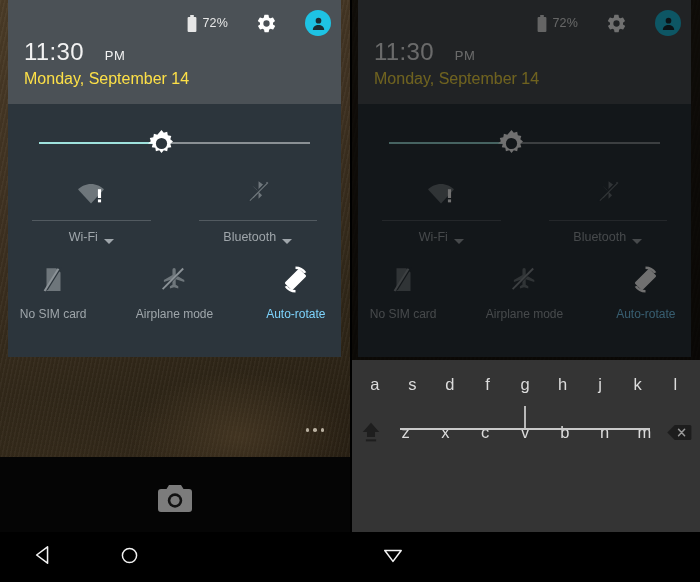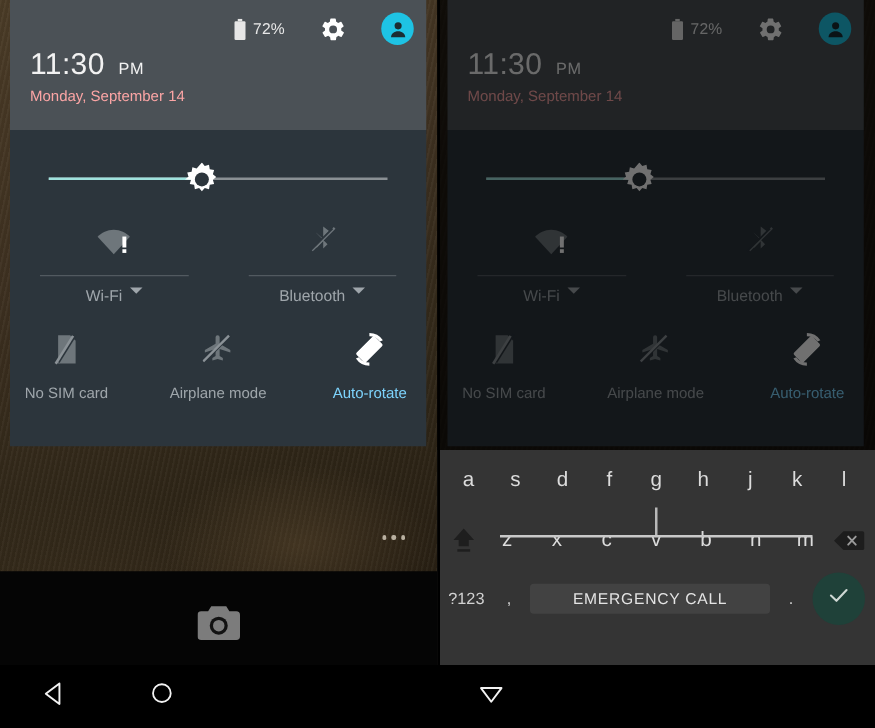--- a/index.html
+++ b/index.html
@@ -65,26 +65,26 @@
   .battery-icon { width: 10px; height: 17px; position: relative; }
   .battery-pct { color: #e8e8e8; font-size: 12.5px; letter-spacing: .2px; }
   .gear-icon { width: 21px; height: 21px; }
   .avatar {
     width: 26px; height: 26px; border-radius: 50%; background: #1ec3e4;
     display: flex; align-items: center; justify-content: center;
   }
   .clock {
     position: absolute; left: 16px; top: 38px;
     color: #f2f2f2; font-size: 24px; font-weight: 400; letter-spacing: .3px;
-    display: flex; align-items: baseline; gap: 11px;
+    display: flex; align-items: baseline; gap: 21px;
   }
   .clock .ampm { font-size: 13px; letter-spacing: .5px; }
   .date {
     position: absolute; left: 16px; top: 70px;
-    color: #fca5a5; font-size: 12px;
+    color: #fde047; font-size: 16px;
   }
 
   .qs-body {
     background: #2c353c;
     padding: 0 0 16px 0;
     height: 253px;
     position: relative;
   }
 
   
@@ -105,21 +105,21 @@
   
   .dual {
     display: flex; margin: 4px 0 0 0;
   }
   .dual-tile { width: 50%; position: relative; padding-top: 8px; }
   .dual-icon { height: 40px; display: flex; align-items: center; justify-content: center; }
   .dual-sep {
     height: 1px; background: #525a60; margin: 8px 24px 0 24px;
   }
   .dual-label {
-    display: flex; align-items: flex-start; justify-content: center; gap: 6px;
+    display: flex; align-items: flex-end; justify-content: center; gap: 6px;
     color: #9fa6ab; font-size: 12.5px; margin-top: 9px;
   }
   .caret {
     width: 0; height: 0; border-left: 5px solid transparent; border-right: 5px solid transparent;
     border-top: 5px solid #9fa6ab; display: block;
   }
 
   
   .triple { display: flex; margin-top: 18px; gap: 31px; }
   .tile { width: 33.333%; text-align: center; }
@@ -480,33 +480,20 @@
         <div class="key narrow">
           <span class="backspace">
             <svg viewBox="0 0 26 18" width="25" height="17">
               <path d="M8 1 H24 a1.6 1.6 0 0 1 1.6 1.6 v12.8 A1.6 1.6 0 0 1 24 17 H8 L0 9 z" fill="#1d1d1d"></path>
               <path d="M12 5.6 L18.4 12.4 M18.4 5.6 L12 12.4" stroke="#9a9a9a" stroke-width="1.6" stroke-linecap="round"></path>
             </svg>
           </span>
         </div>
       </div>
 
-      <div class="kb-row" style="height:45px">
-        <div class="key small narrow">?123</div>
-        <div class="key small narrow">,</div>
-        <div class="space-key">EMERGENCY CALL</div>
-        <div class="key small narrow">.</div>
-        <div class="enter-key">
-          <span>
-            <svg viewBox="0 0 24 24" width="20" height="20">
-              <path d="M4.5 12.5 L9.8 17.6 L19.5 7.2" fill="none" stroke="#cfd8d4" stroke-width="2" stroke-linecap="round" stroke-linejoin="round"></path>
-            </svg>
-          </span>
-        </div>
-      </div>
     </div>
 
     <div class="pw-field">
       <div class="pw-caret"></div>
       <div class="pw-underline"></div>
     </div>
 
     <div class="navbar">
       <div class="nav-btn">
         <span>

